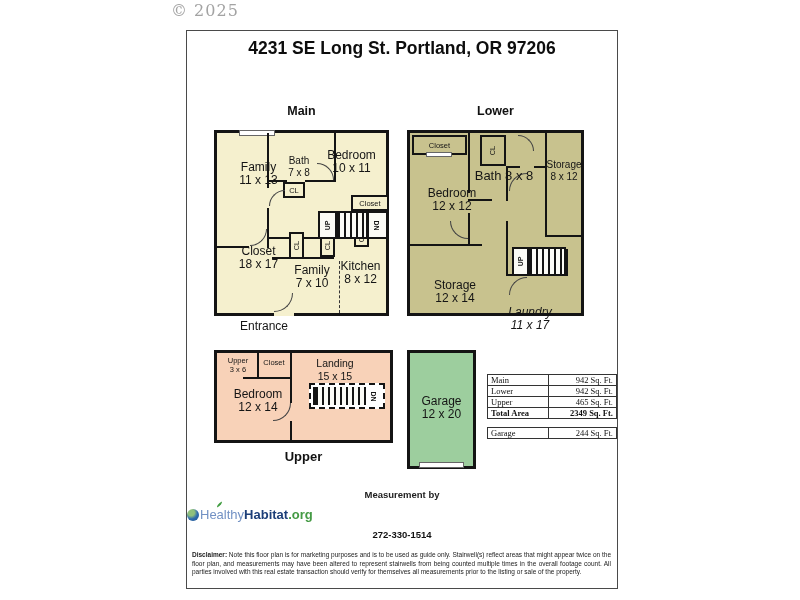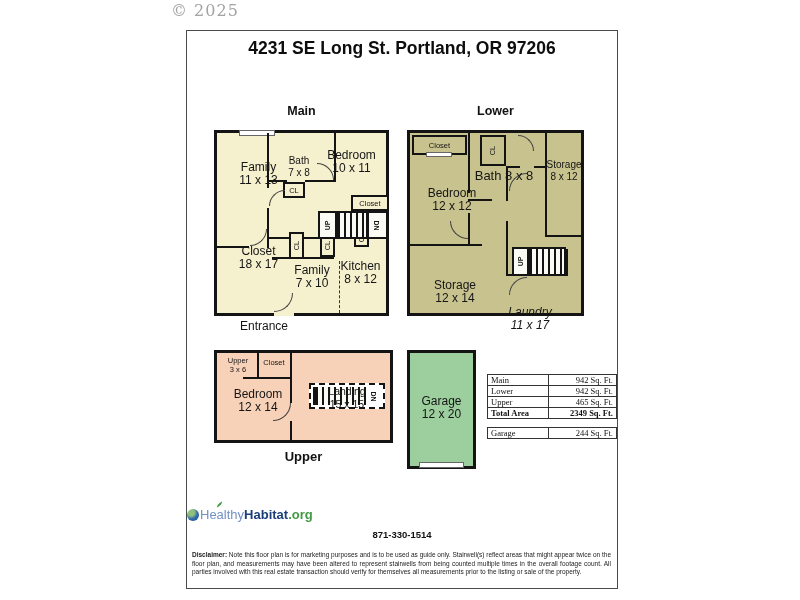--- a/index.html
+++ b/index.html
@@ -166,21 +166,21 @@
       <div style="position:absolute;left:92px;top:30px;width:76px;height:26px;border:2.5px dashed #141414;box-sizing:border-box;background:#fff;"></div>
       <div class="bar" style="left:96px;top:34px;width:3px;height:18px;"></div>
       <div class="hatch" style="left:99px;top:34px;width:50px;height:18px;"></div>
       <div class="stair-cell" style="left:149px;top:34px;width:14px;height:18px;">
           <span class="rotcw">DN</span>
         </div>
 
       <div class="rlabel sm" style="left:4px;top:4px;width:34px;text-align:center;"><span>Upper</span><br><span>3 x 6</span></div>
       <div class="rlabel sm" style="left:42px;top:6px;width:30px;">Closet</div>
       <div class="rlabel" style="left:6px;top:35px;width:70px;"><span>Bedroom</span><br><span>12 x 14</span></div>
-      <div class="rlabel" style="left:94px;top:4px;width:72px;font-size:10.5px;margin-top:28px;"><span>Landing</span><br><span>15 x 15</span></div>
+      <div class="rlabel" style="left:82px;top:4px;width:72px;font-size:10.5px;"><span>Landing</span><br><span>15 x 15</span></div>
     </div>
     <div class="floor-label" style="left:27px;top:418px;width:179px;font-size:13px;">Upper</div>
 
     <div class="plan plan-garage">
       <div class="rlabel" style="left:0;top:42px;width:63px;"><span>Garage</span><br><span>12 x 20</span></div>
       <div class="win" style="left:9px;top:109px;width:45px;height:6px;"></div>
     </div>
 
     <table class="areas" style="left:300px;top:343px;">
       <tbody>
@@ -204,19 +204,20 @@
       </table>
     <table class="areas" style="left:300px;top:396px;">
       <tbody>
           <tr>
             <td class="lab">Garage</td>
             <td class="val">244 Sq. Ft.</td>
           </tr>
     </tbody>
       </table>
 
+    <div class="measure">Measurement by</div>
     <div class="logo">
       <span class="globe"></span><span class="healthy"><span>Healthy</span><span class="leaf"></span></span><span class="habitat">Habitat</span><span class="org">.org</span>
     </div>
-    <div class="phone">871-330-1514</div>
+    <div class="phone">272-330-1514</div>
     <div class="disclaimer"><b>Disclaimer:</b> <span>Note this floor plan is for marketing purposes and is to be used as guide only.  Stairwell(s) reflect areas that might appear twice on the floor plan, and measurements may have been altered to represent stairwells from being counted multiple times in the overall footage count.  All parties involved with this real estate transaction should verify for themselves all measurements prior to the listing or sale of the property.</span></div>
   </div>
 </div>
 
 </body></html>

